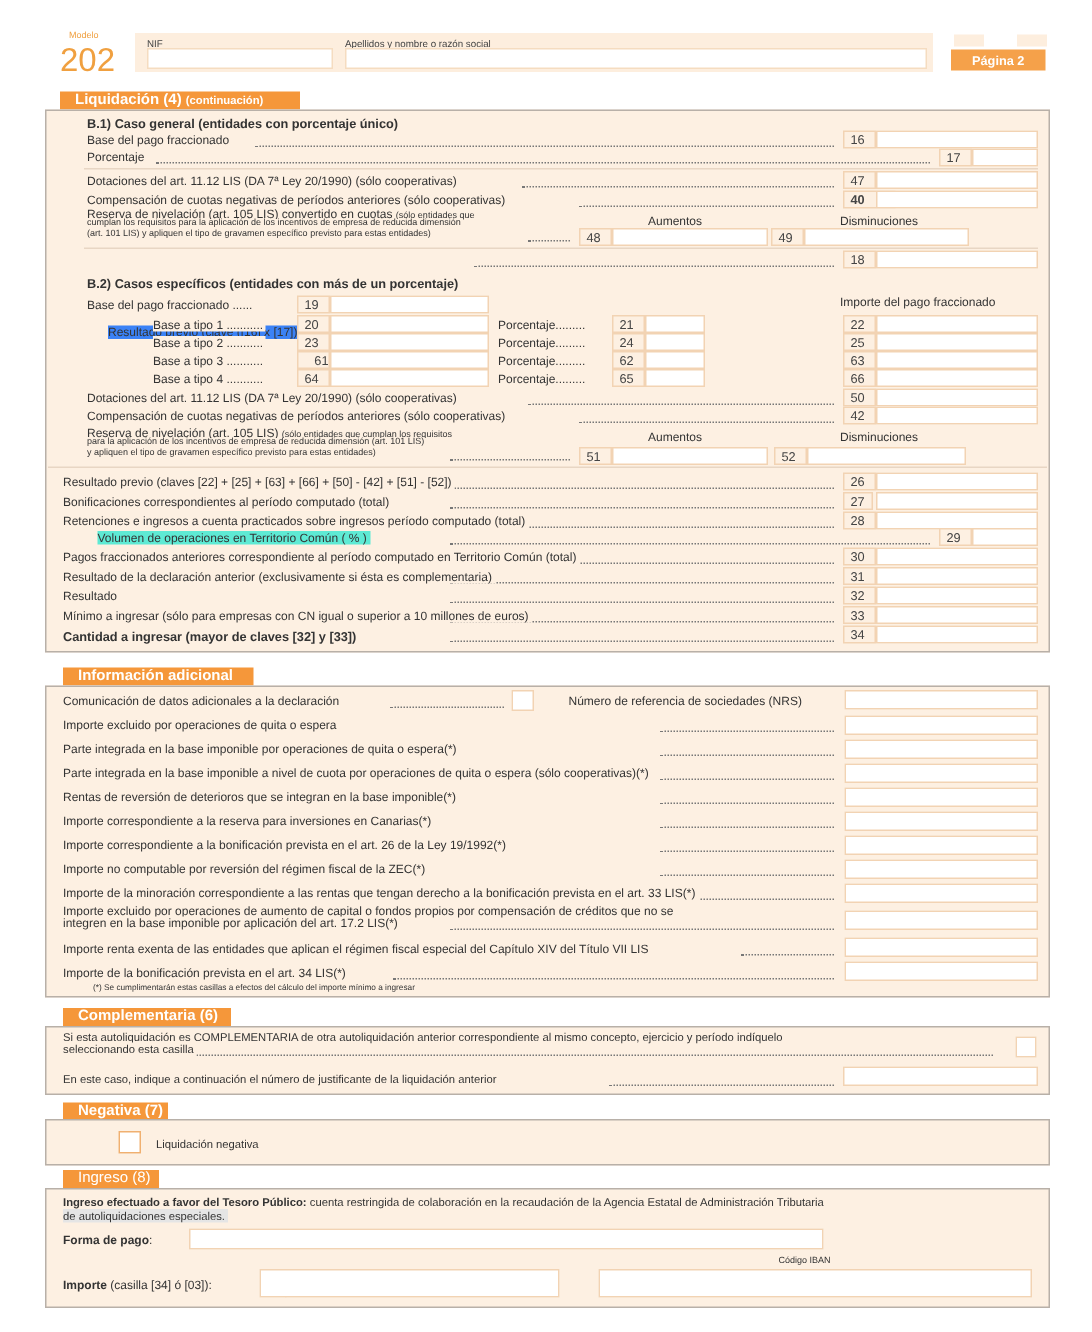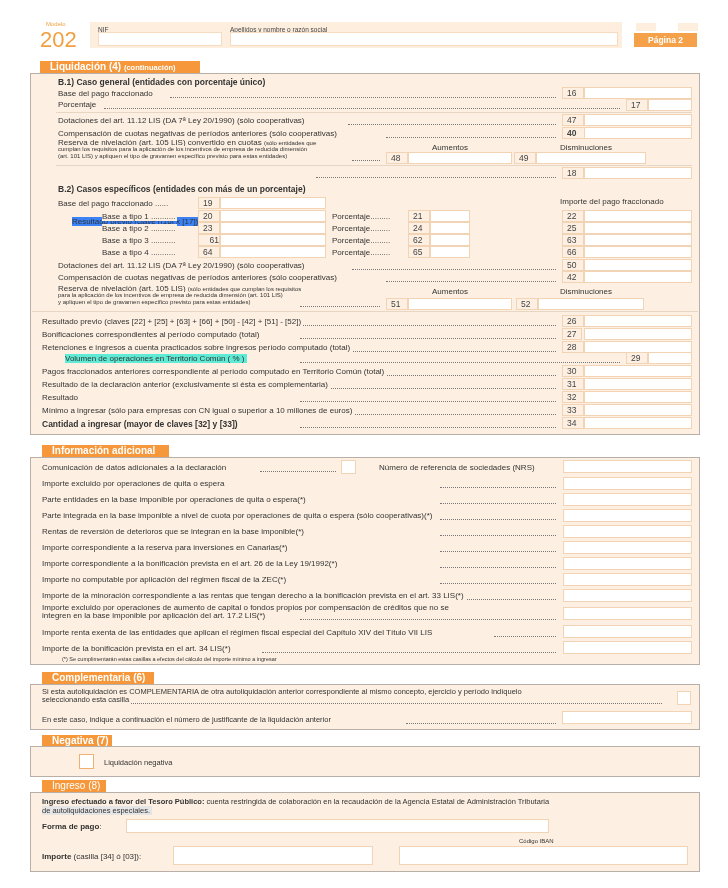--- a/index.html
+++ b/index.html
@@ -205,36 +205,36 @@
 <div class="abs lbl" style="left: 42px; top: 463px; background: rgb(253, 240, 226); padding-right: 2px; z-index: 2;">Comunicación de datos adicionales a la declaración</div>
 <div class="abs dots" style="left:260px;top:471px;width:76px;"></div>
 <div class="abs chk" style="left: 341px; top: 460px; width: 15px; height: 14px; z-index: 3;"></div>
 <div class="abs lbl" style="left: 379px; top: 463px; background: rgb(253, 240, 226); padding-right: 2px; z-index: 2;">Número de referencia de sociedades (NRS)</div>
 <div class="abs fld2" style="left: 563px; top: 460px; width: 129px; z-index: 3;"></div>
 
 <div id="inforows">
     <div class="abs lbl" style="left: 42px; top: 479px; background: rgb(253, 240, 226); padding-right: 2px; z-index: 2;">Importe excluido por operaciones de quita o espera</div>
        <div class="abs dots" style="left:440px;top:487px;width:116px;"></div>
        <div class="abs fld2" style="left: 563px; top: 477px; width: 129px; z-index: 3;"></div>
-    <div class="abs lbl" style="left: 42px; top: 495px; background: rgb(253, 240, 226); padding-right: 2px; z-index: 2;">Parte entidades en la base imponible por operaciones de quita o espera(*)</div>
+    <div class="abs lbl" style="left: 42px; top: 495px; background: rgb(253, 240, 226); padding-right: 2px; z-index: 2;">Parte integrada en la base imponible por operaciones de quita o espera(*)</div>
        <div class="abs dots" style="left:440px;top:503px;width:116px;"></div>
        <div class="abs fld2" style="left: 563px; top: 493px; width: 129px; z-index: 3;"></div>
     <div class="abs lbl" style="left: 42px; top: 511px; background: rgb(253, 240, 226); padding-right: 2px; z-index: 2;">Parte integrada en la base imponible a nivel de cuota por operaciones de quita o espera (sólo cooperativas)(*)</div>
        <div class="abs dots" style="left:440px;top:519px;width:116px;"></div>
        <div class="abs fld2" style="left: 563px; top: 509px; width: 129px; z-index: 3;"></div>
     <div class="abs lbl" style="left: 42px; top: 527px; background: rgb(253, 240, 226); padding-right: 2px; z-index: 2;">Rentas de reversión de deterioros que se integran en la base imponible(*)</div>
        <div class="abs dots" style="left:440px;top:535px;width:116px;"></div>
        <div class="abs fld2" style="left: 563px; top: 525px; width: 129px; z-index: 3;"></div>
     <div class="abs lbl" style="left: 42px; top: 543px; background: rgb(253, 240, 226); padding-right: 2px; z-index: 2;">Importe correspondiente a la reserva para inversiones en Canarias(*)</div>
        <div class="abs dots" style="left:440px;top:551px;width:116px;"></div>
        <div class="abs fld2" style="left: 563px; top: 541px; width: 129px; z-index: 3;"></div>
     <div class="abs lbl" style="left: 42px; top: 559px; background: rgb(253, 240, 226); padding-right: 2px; z-index: 2;">Importe correspondiente a la bonificación prevista en el art. 26 de la Ley 19/1992(*)</div>
        <div class="abs dots" style="left:440px;top:567px;width:116px;"></div>
        <div class="abs fld2" style="left: 563px; top: 557px; width: 129px; z-index: 3;"></div>
-    <div class="abs lbl" style="left: 42px; top: 575px; background: rgb(253, 240, 226); padding-right: 2px; z-index: 2;">Importe no computable por aplicación del régimen fiscal de la ZEC(*)</div>
+    <div class="abs lbl" style="left: 42px; top: 575px; background: rgb(253, 240, 226); padding-right: 2px; z-index: 2;">Importe no computable por reversión del régimen fiscal de la ZEC(*)</div>
        <div class="abs dots" style="left:440px;top:583px;width:116px;"></div>
        <div class="abs fld2" style="left: 563px; top: 573px; width: 129px; z-index: 3;"></div>
     <div class="abs lbl" style="left: 42px; top: 591px; background: rgb(253, 240, 226); padding-right: 2px; z-index: 2;">Importe de la minoración correspondiente a las rentas que tengan derecho a la bonificación prevista en el art. 33 LIS(*)</div>
        <div class="abs dots" style="left:440px;top:599px;width:116px;"></div>
        <div class="abs fld2" style="left: 563px; top: 589px; width: 129px; z-index: 3;"></div>
   </div>
 
 <div class="abs lbl" style="left: 42px; top: 603px; background: rgb(253, 240, 226); padding-right: 2px; z-index: 2;">Importe excluido por operaciones de aumento de capital o fondos propios por compensación de créditos que no se</div>
 <div class="abs lbl" style="left: 42px; top: 611px; background: rgb(253, 240, 226); padding-right: 2px; z-index: 2;">integren en la base imponible por aplicación del art. 17.2 LIS(*)</div>
 <div class="abs dots" style="left:300px;top:619px;width:256px;"></div>

